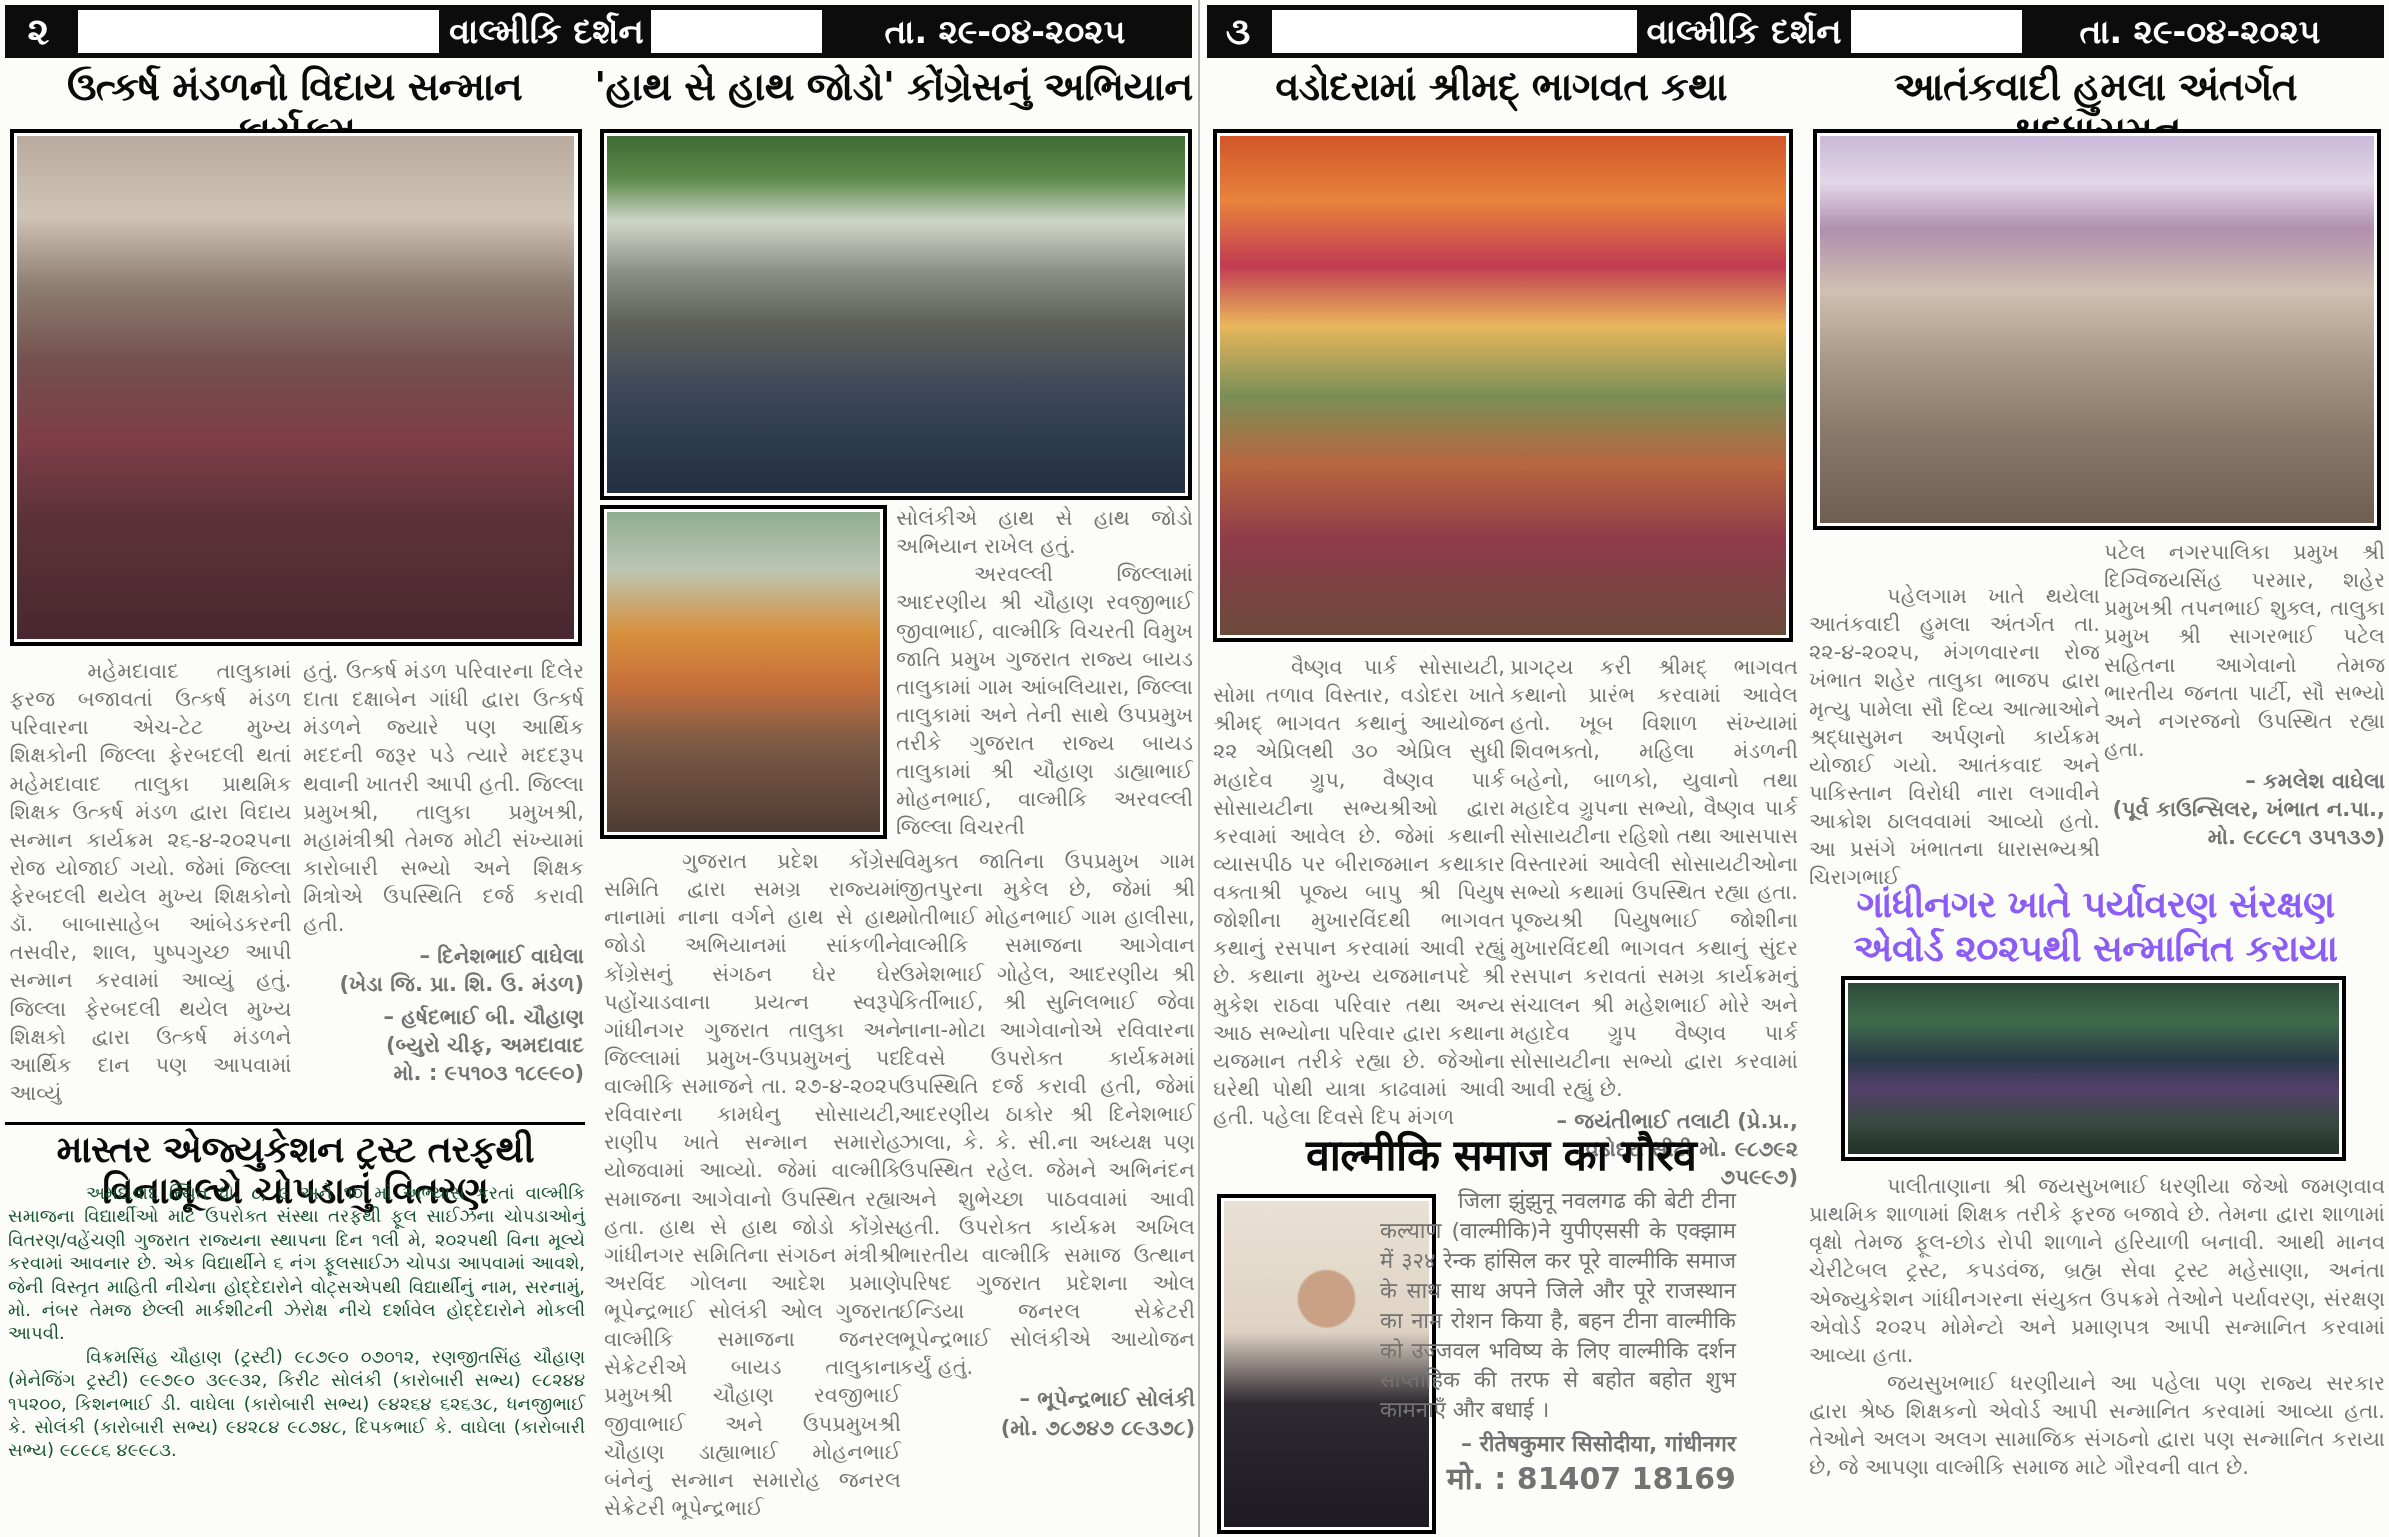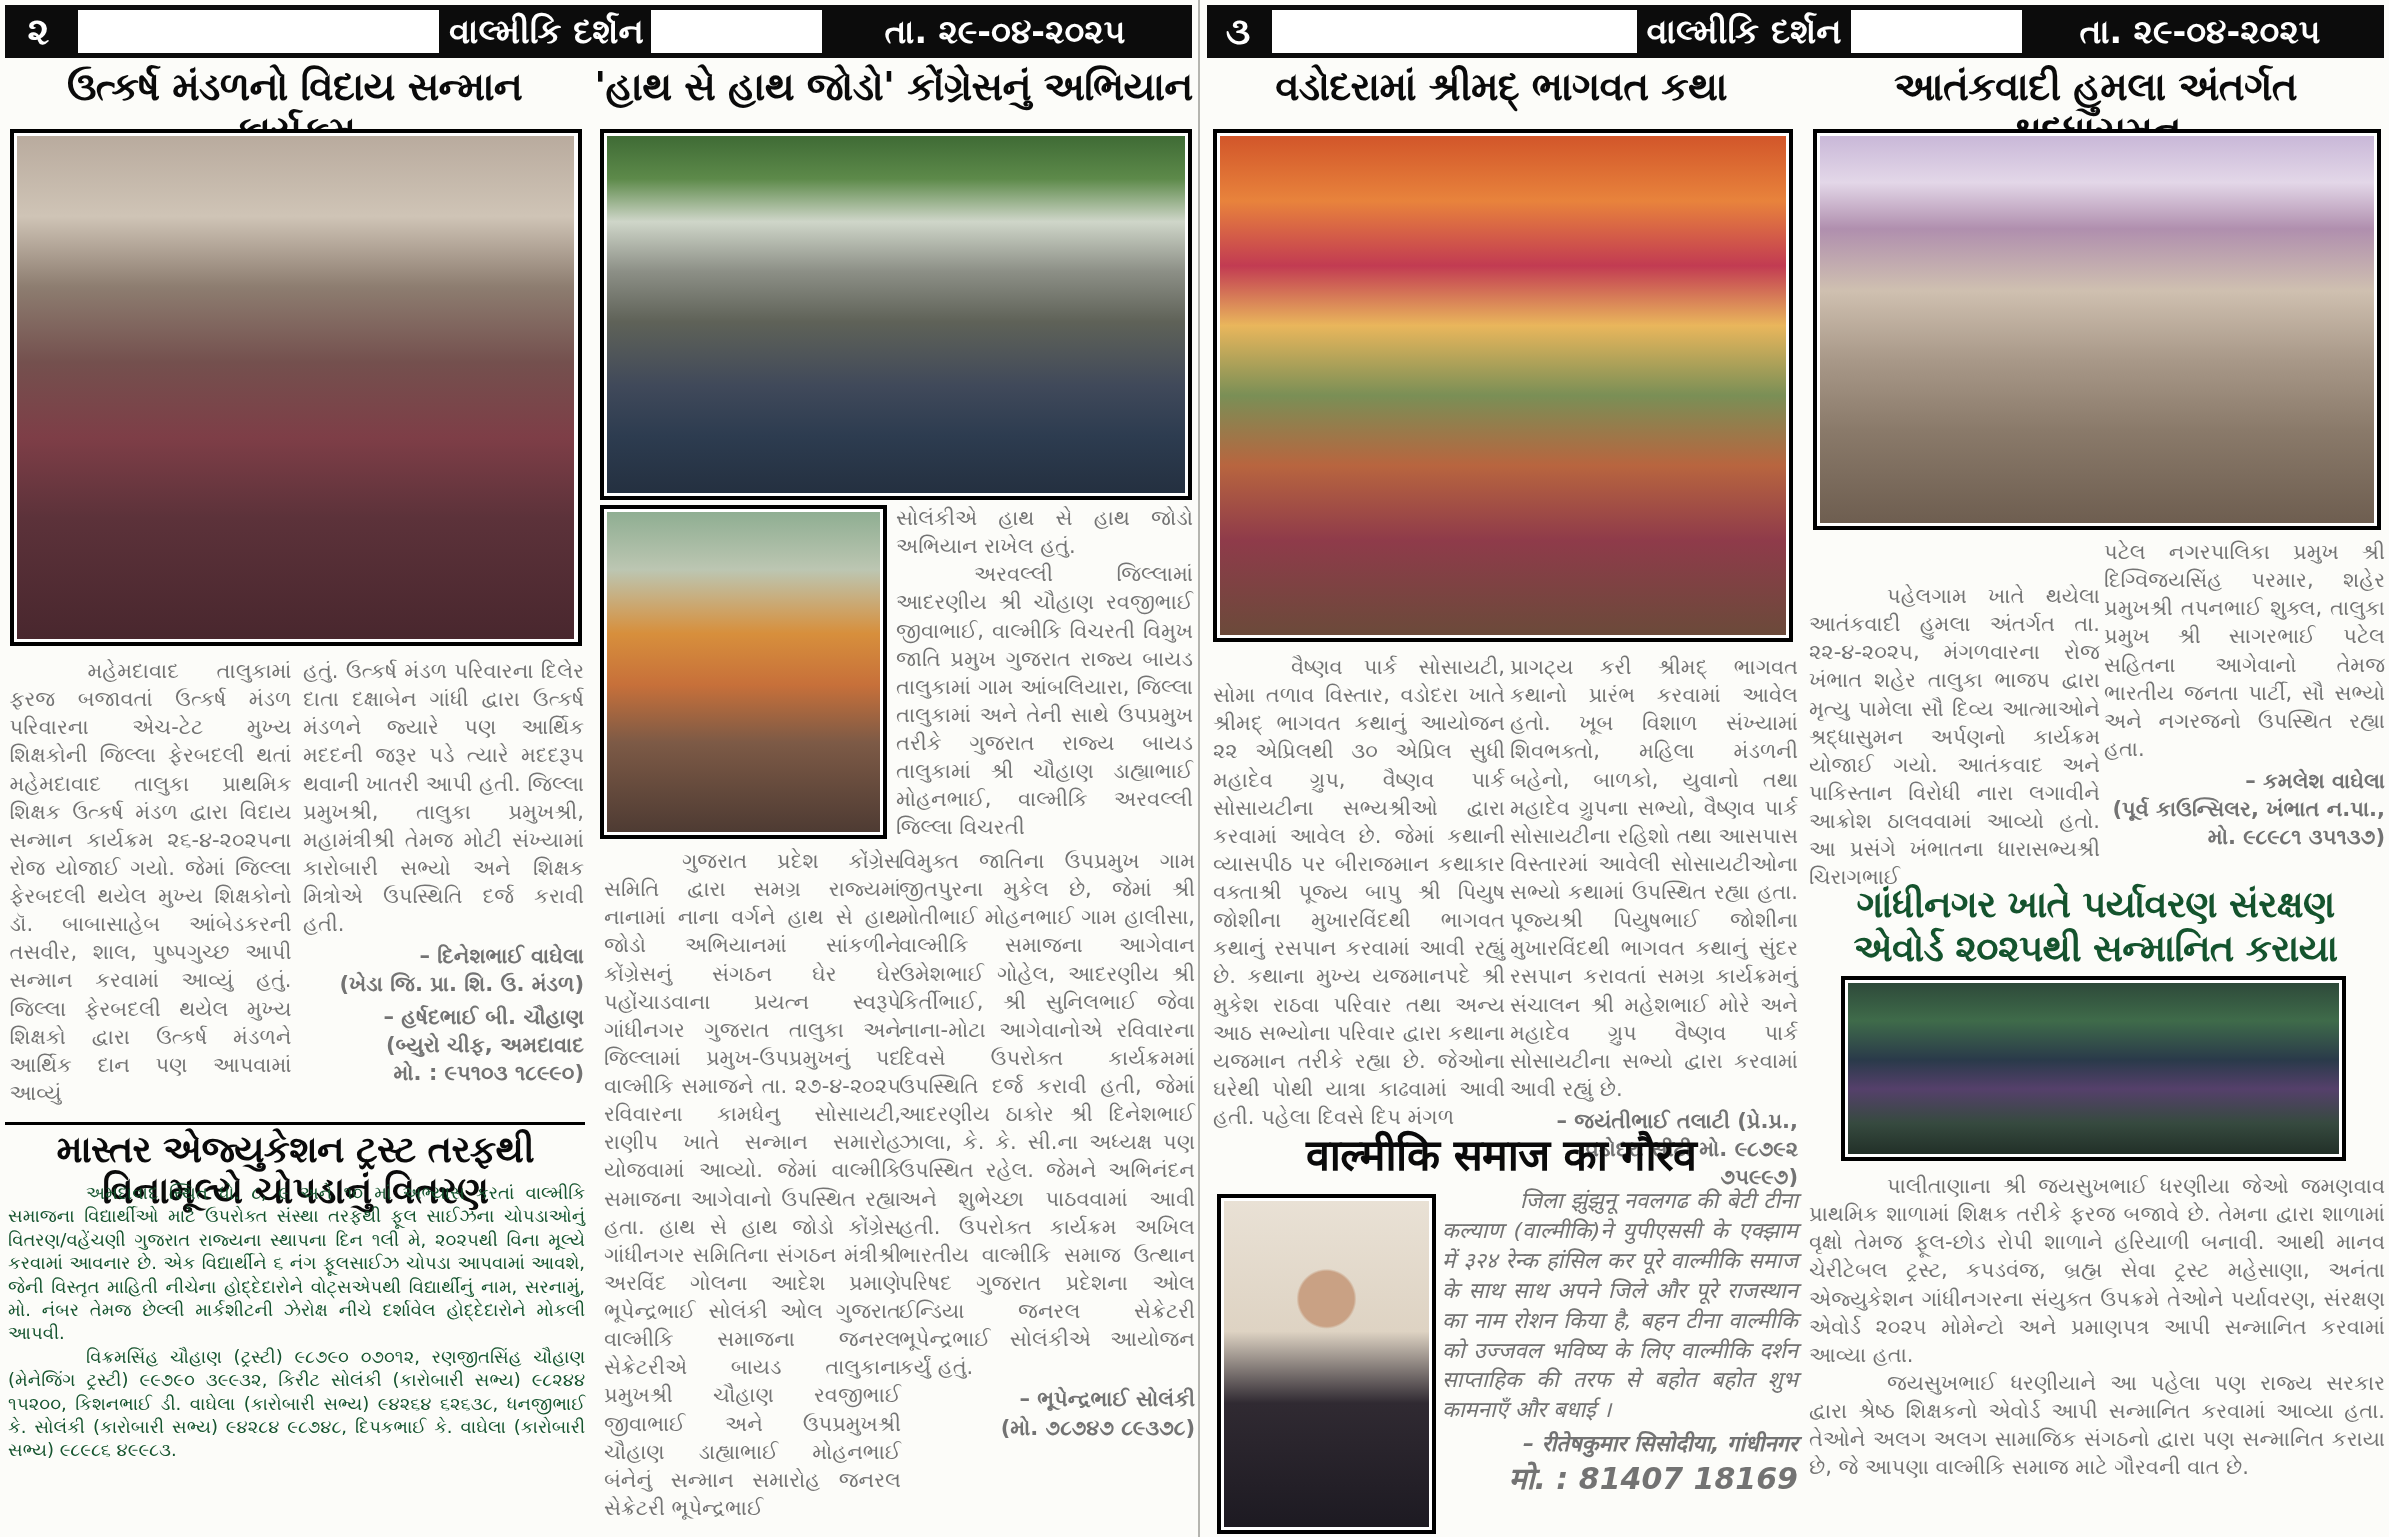--- a/index.html
+++ b/index.html
@@ -9,21 +9,21 @@
   }
   
   .hbar{position:absolute;top:5.4px;height:53px;background:#0c0c0c;color:#fff;}
   .hnum{position:absolute;top:0;height:53px;line-height:53px;font-size:37px;font-weight:bold;text-align:center;}
   .hmast{position:absolute;top:0;height:53px;line-height:53px;font-size:34px;font-weight:bold;text-align:center;white-space:nowrap;}
   .hdate{position:absolute;top:0;height:53px;line-height:53px;font-size:33px;font-weight:bold;text-align:center;white-space:nowrap;}
   .hbox{position:absolute;top:4.8px;height:43px;background:#ffffff;}
   .pagediv{position:absolute;top:0;width:2px;height:1538px;background:#b5b5b0;}
   
   .headline{position:absolute;font-weight:bold;text-align:center;line-height:1.12;color:#0a0a0a;font-size:39px;letter-spacing:-0.7px;}
-  .headline2{position:absolute;font-weight:bold;text-align:center;line-height:1.18;color:#14532d;font-size:37px;letter-spacing:-0.7px;}
+  .headline2{position:absolute;font-weight:bold;text-align:center;line-height:1.18;color:#8b5cf6;font-size:37px;letter-spacing:-0.7px;}
   
   .pframe{position:absolute;border:4.1px solid #000;background:#fff;padding:3.4px;box-sizing:border-box;}
   .pimg{width:100%;height:100%;}
   .ph-a{background:linear-gradient(180deg,#b9ab9e 0%,#cfc4b6 16%,#8d7d70 30%,#74504e 45%,#7e3e47 60%,#5c323a 76%,#49272e 100%);}
   .ph-b1{background:linear-gradient(180deg,#3f6b35 0%,#5d8a4a 12%,#cfd6c9 24%,#8c8f86 38%,#5f6258 52%,#40495a 70%,#2d3c50 84%,#243040 100%);}
   .ph-b2{background:linear-gradient(180deg,#8fae92 0%,#bcc6b2 18%,#d78f3c 38%,#c7703a 54%,#7d5a46 72%,#4e3b33 100%);}
   .ph-c{background:linear-gradient(180deg,#d2562a 0%,#e8833c 13%,#c23b52 26%,#e9b65c 38%,#7a8f56 52%,#b8653f 66%,#8f3b4a 81%,#6b4a3a 100%);}
   .ph-d{background:linear-gradient(180deg,#c9b8d8 0%,#e3d7e8 12%,#b08fae 24%,#cfc0b0 40%,#a89888 58%,#8a7a6a 76%,#6e5e50 100%);}
   .ph-e{background:linear-gradient(180deg,#2e4a3a 0%,#3f6b4a 22%,#2a3a4a 45%,#55406b 62%,#364a3f 82%,#223028 100%);}
   .ph-f{background:radial-gradient(circle at 50% 30%,#c9a184 0%,#c9a184 11%,rgba(0,0,0,0) 12%),linear-gradient(180deg,#e9e1d5 0%,#ded3c3 40%,#302a32 62%,#1d1a22 100%);}
@@ -129,21 +129,21 @@
     <div class="byline">– જયંતીભાઈ તલાટી (પ્રે.પ્ર.,</div>
     <div class="byline-c">વડોદરા સીટી મો. ૯૮૭૯૨ ૭૫૯૯૭)</div>
   </div>
 
   <div class="headline" style="left:1207px;top:1131px;width:588px;font-size:43px;">वाल्मीकि समाज का गौरव</div>
 
   <div class="pframe" style="left:1217px;top:1194px;width:219px;height:340px;">
     <div class="pimg ph-f"></div>
   </div>
 
-  <div class="btxt hindi ind" style="left:1442px;top:1186px;width:356px;height:350px;font-style:italic;">
+  <div class="btxt hindi ind" style="left:1380px;top:1186px;width:356px;height:350px;">
     <div class="para ind1">जिला झुंझुनू नवलगढ की बेटी टीना कल्याण (वाल्मीकि)ने युपीएससी के एक्झाम में ३२४ रेन्क हांसिल कर पूरे वाल्मीकि समाज के साथ साथ अपने जिले और पूरे राजस्थान का नाम रोशन किया है, बहन टीना वाल्मीकि को उज्जवल भविष्य के लिए वाल्मीकि दर्शन साप्ताहिक की तरफ से बहोत बहोत शुभ कामनाएँ और बधाई ।</div>
     <div class="byline">– रीतेषकुमार सिसोदीया, गांधीनगर</div>
     <div class="phone-lg">मो. : 81407 18169</div>
   </div>
 
   <div class="headline" style="left:1806px;top:65px;width:579px;">આતંકવાદી હુમલા અંતર્ગત શ્રદ્ધાસુમન</div>
 
   <div class="pframe" style="left:1813px;top:129px;width:568px;height:401px;">
     <div class="pimg ph-d"></div>
   </div>

